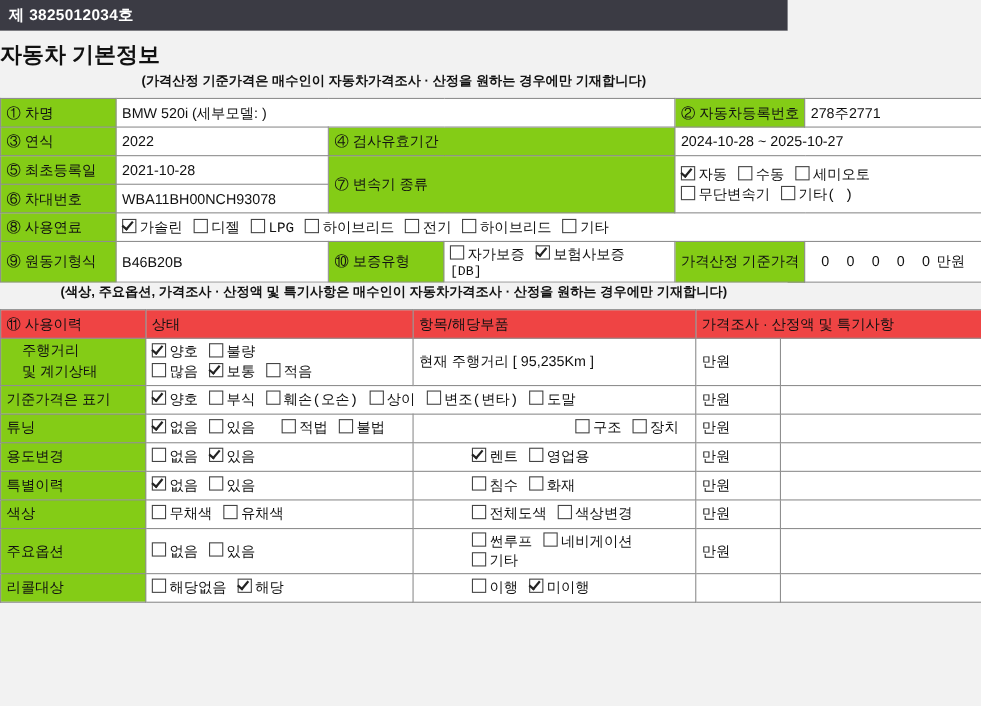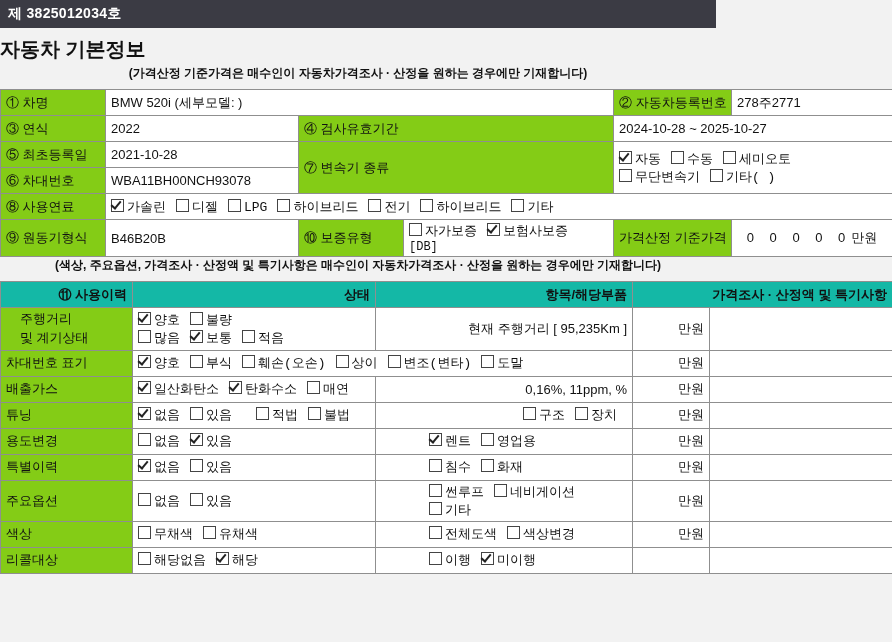--- a/index.html
+++ b/index.html
@@ -28,33 +28,33 @@
   td{
     border:1px solid #8f8f8f;
     padding:2px 5px;
     font-size:13px;
     vertical-align:middle;
     background:#fff;
     height:26px;
     box-sizing:border-box;
   }
   td.lbl{background:#84cc16;font-weight:normal;white-space:nowrap;}
-  td.hdr{background:#14b8a6;text-align:right;font-weight:bold;}
+  td.hdr{background:#ef4444;text-align:left;font-weight:normal;}
   .cb{display:inline-block;width:11px;height:11px;border:1px solid #444;background:#fff;
       position:relative;vertical-align:-1px;margin-right:3px;}
   .cb.on:after{
     content:"";position:absolute;left:1px;top:-1px;width:4px;height:8px;
     border-right:2px solid #222;border-bottom:2px solid #222;
     transform:rotate(40deg);
   }
   .opt{display:inline-block;margin-right:10px;white-space:nowrap;font-family:Liberation Mono, monospace;}
   .optrow{display:flex;flex-wrap:wrap;align-items:center;}
   .money{text-align:center;white-space:nowrap;}
   .price-boxes{letter-spacing:6px;font-family:Liberation Sans, sans-serif;}
-  .center{text-align:right;}
+  .center{text-align:left;}
   .small{font-size:12px;}
   .twoline{line-height:1.45;padding-left:19px;}
 </style>
 </head>
 <body>
 
 <div class="doc">
 
   <div class="topbar">
     <span>제 3825012034호</span>
@@ -171,48 +171,35 @@
             <span class="opt"><span class="cb on"></span><span>보통</span></span>
             <span class="opt"><span class="cb"></span><span>적음</span></span>
           </div>
         </td>
         <td class="center">현재 주행거리 [ 95,235Km ]</td>
         <td class="center">만원</td>
         <td></td>
       </tr>
 
       <tr>
-        <td class="lbl">차대번호 표기</td>
+        <td class="lbl">기준가격은 표기</td>
         <td colspan="2">
           <div class="optrow">
             <span class="opt"><span class="cb on"></span><span>양호</span></span>
             <span class="opt"><span class="cb"></span><span>부식</span></span>
             <span class="opt"><span class="cb"></span><span>훼손(오손)</span></span>
             <span class="opt"><span class="cb"></span><span>상이</span></span>
             <span class="opt"><span class="cb"></span><span>변조(변타)</span></span>
             <span class="opt"><span class="cb"></span><span>도말</span></span>
           </div>
         </td>
         <td class="center">만원</td>
         <td></td>
       </tr>
 
-      <tr>
-        <td class="lbl">배출가스</td>
-        <td>
-          <div class="optrow">
-            <span class="opt"><span class="cb on"></span><span>일산화탄소</span></span>
-            <span class="opt"><span class="cb on"></span><span>탄화수소</span></span>
-            <span class="opt"><span class="cb"></span><span>매연</span></span>
-          </div>
-        </td>
-        <td class="center">0,16%,          11ppm,                 %</td>
-        <td class="center">만원</td>
-        <td></td>
-      </tr>
 
       <tr>
         <td class="lbl">튜닝</td>
         <td>
           <div class="optrow">
             <span class="opt"><span class="cb on"></span><span>없음</span></span>
             <span class="opt"><span class="cb"></span><span>있음</span></span>
             <span class="opt" style="margin-left:14px"><span class="cb"></span><span>적법</span></span>
             <span class="opt"><span class="cb"></span><span>불법</span></span>
           </div>
@@ -257,57 +244,57 @@
           <div class="optrow" style="padding-left:48px">
             <span class="opt"><span class="cb"></span><span>침수</span></span>
             <span class="opt"><span class="cb"></span><span>화재</span></span>
           </div>
         </td>
         <td class="center">만원</td>
         <td></td>
       </tr>
 
       <tr>
+        <td class="lbl">색상</td>
+        <td>
+          <div class="optrow">
+            <span class="opt"><span class="cb"></span><span>무채색</span></span>
+            <span class="opt"><span class="cb"></span><span>유채색</span></span>
+          </div>
+        </td>
+        <td>
+          <div class="optrow" style="padding-left:48px">
+            <span class="opt"><span class="cb"></span><span>전체도색</span></span>
+            <span class="opt"><span class="cb"></span><span>색상변경</span></span>
+          </div>
+        </td>
+        <td class="center">만원</td>
+        <td></td>
+      </tr>
+
+      <tr>
         <td class="lbl">주요옵션</td>
         <td>
           <div class="optrow">
             <span class="opt"><span class="cb"></span><span>없음</span></span>
             <span class="opt"><span class="cb"></span><span>있음</span></span>
           </div>
         </td>
         <td>
           <div class="optrow" style="padding-left:48px">
             <span class="opt"><span class="cb"></span><span>썬루프</span></span>
             <span class="opt"><span class="cb"></span><span>네비게이션</span></span>
             <span class="opt"><span class="cb"></span><span>기타</span></span>
           </div>
         </td>
         <td class="center">만원</td>
         <td></td>
       </tr>
 
       <tr>
-        <td class="lbl">색상</td>
-        <td>
-          <div class="optrow">
-            <span class="opt"><span class="cb"></span><span>무채색</span></span>
-            <span class="opt"><span class="cb"></span><span>유채색</span></span>
-          </div>
-        </td>
-        <td>
-          <div class="optrow" style="padding-left:48px">
-            <span class="opt"><span class="cb"></span><span>전체도색</span></span>
-            <span class="opt"><span class="cb"></span><span>색상변경</span></span>
-          </div>
-        </td>
-        <td class="center">만원</td>
-        <td></td>
-      </tr>
-
-      <tr>
         <td class="lbl">리콜대상</td>
         <td>
           <div class="optrow">
             <span class="opt"><span class="cb"></span><span>해당없음</span></span>
             <span class="opt"><span class="cb on"></span><span>해당</span></span>
           </div>
         </td>
         <td>
           <div class="optrow" style="padding-left:48px">
             <span class="opt"><span class="cb"></span><span>이행</span></span>

